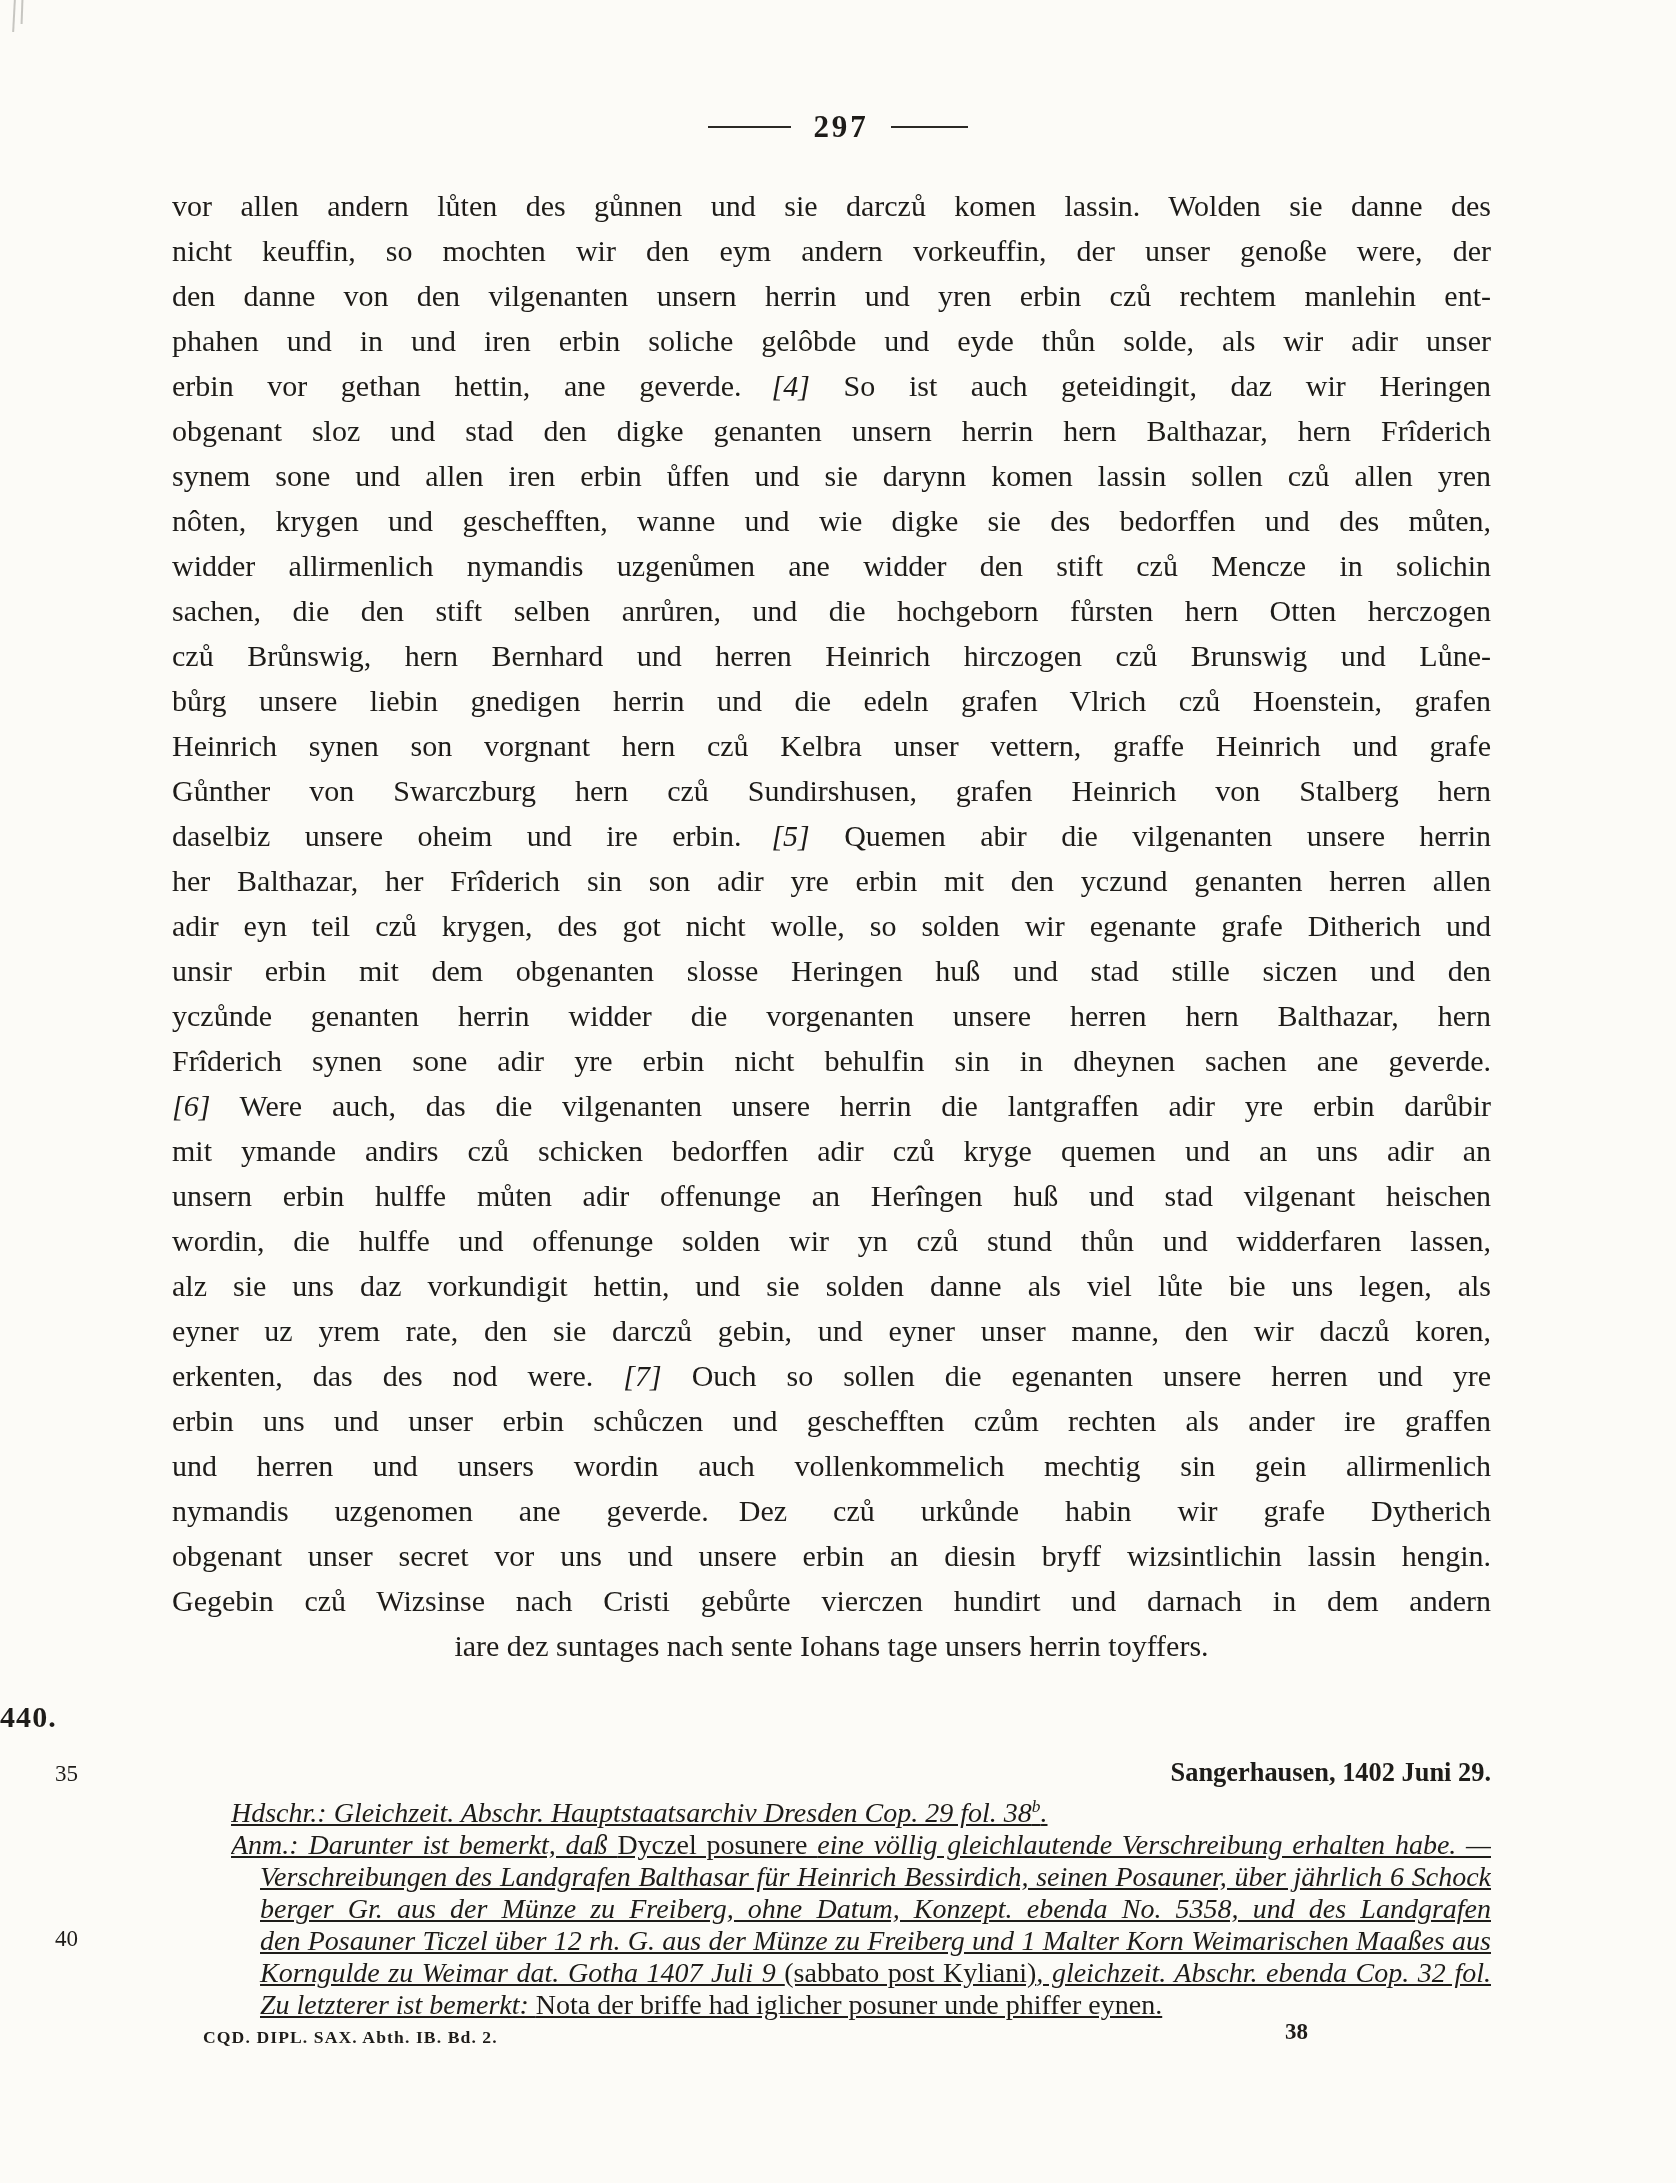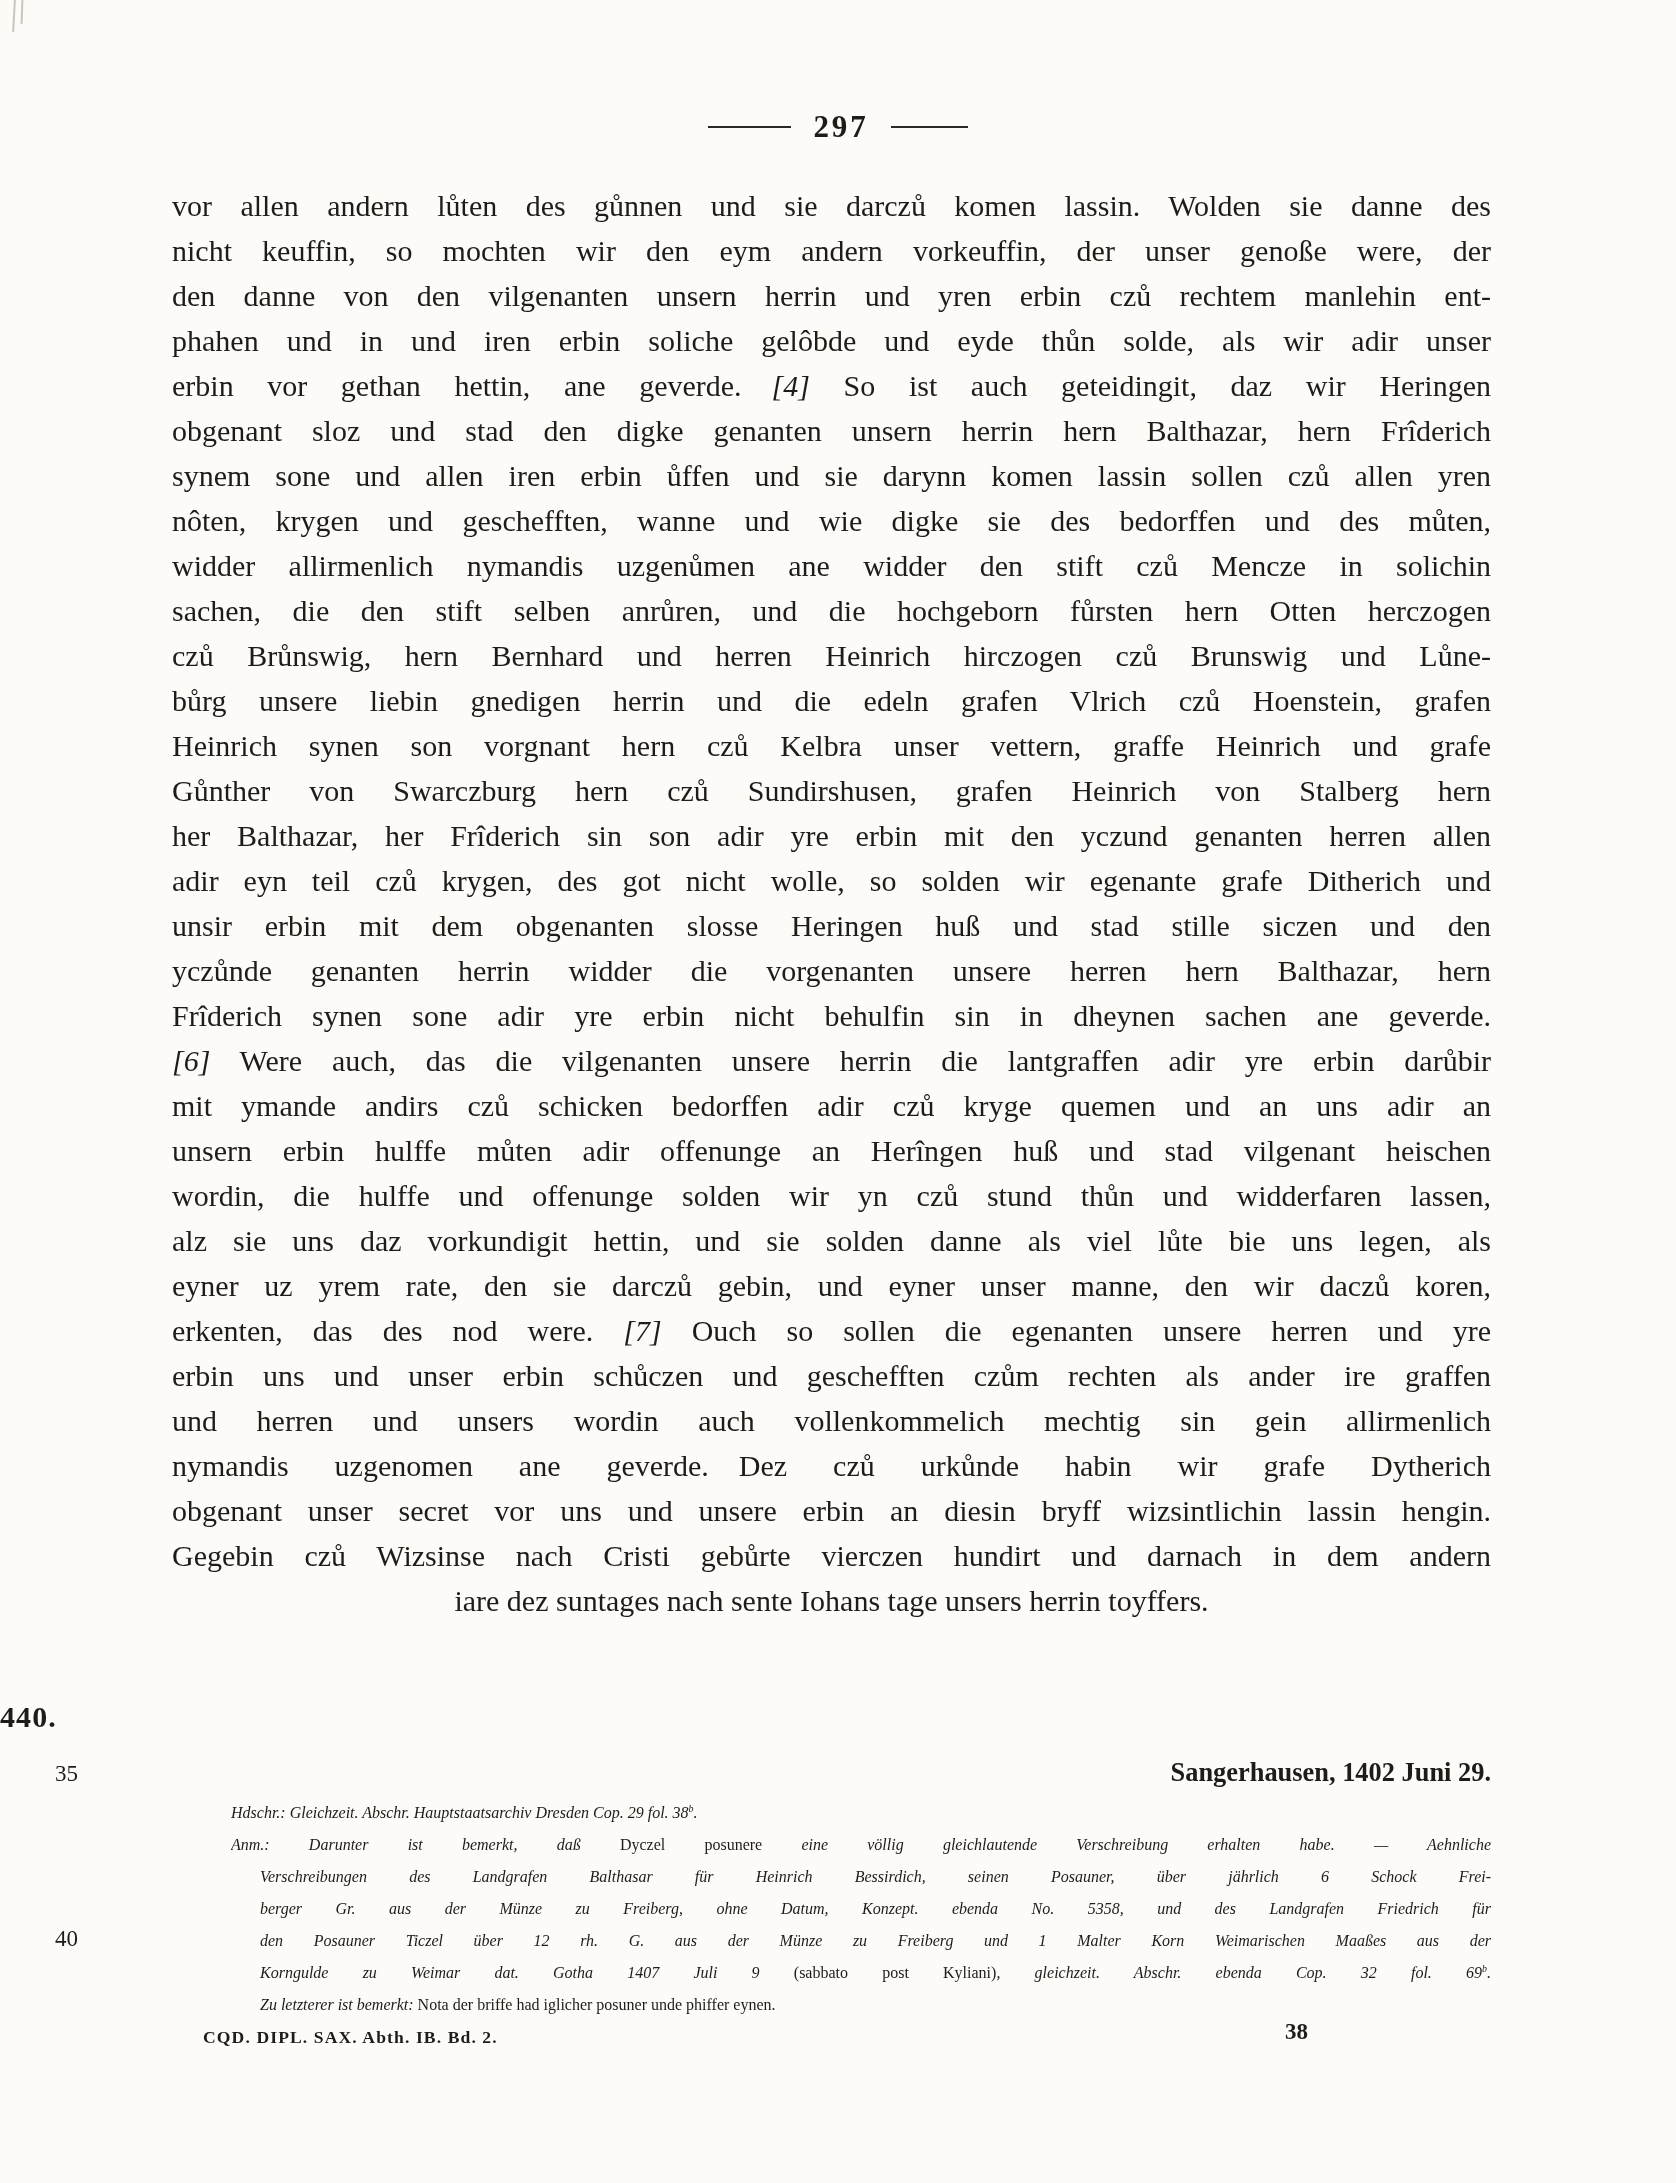--- a/index.html
+++ b/index.html
@@ -39,21 +39,21 @@
   .date-row { position:absolute; top:1755px; left:172px; width:1319px; text-align:right; height:34px; line-height:34px; }
   .date { font-weight:bold; font-size:26.4px; }
 
   .m35, .m40 { position:absolute; left:55px; font-size:23px; }
   .m35 { top:1761px; }
   .m40 { top:1926px; }
 
   .notes { position:absolute; left:231px; top:1797px; width:1260px; }
   .note-line {
     position:relative; height:32px; line-height:32px;
-    font-size:16px; overflow:hidden; text-align:left;
+    font-size:28px; overflow:hidden; text-align:left;text-decoration:underline;
   }
   .note-line.j { text-align:justify; text-align-last:justify; }
   .note-line.ind { padding-left:29px; }
 
   .it { font-style:italic; }
   .sup { vertical-align:super; font-size:62%; line-height:0; }
 
   .footer-left {
     position:absolute; left:203px; top:2027px;
     font-size:17.6px; font-weight:bold; letter-spacing:1.1px;
@@ -85,20 +85,21 @@
       <div class="line j"><span>erbin vor gethan hettin, ane geverde. </span><span class="it">[4]</span><span> So ist auch geteidingit, daz wir Heringen</span></div>
       <div class="line j"><span>obgenant sloz und stad den digke genanten unsern herrin hern Balthazar, hern Frîderich</span></div>
       <div class="line j"><span>synem sone und allen iren erbin ůffen und sie darynn komen lassin sollen czů allen yren</span></div>
       <div class="line j"><span>nôten, krygen und geschefften, wanne und wie digke sie des bedorffen und des můten,</span></div>
       <div class="line j"><span>widder allirmenlich nymandis uzgenůmen ane widder den stift czů Mencze in solichin</span></div>
       <div class="line j"><span>sachen, die den stift selben anrůren, und die hochgeborn fůrsten hern Otten herczogen</span></div>
       <div class="line j"><span>czů Brůnswig, hern Bernhard und herren Heinrich hirczogen czů Brunswig und Lůne-</span></div>
       <div class="line j"><span>bůrg unsere liebin gnedigen herrin und die edeln grafen Vlrich czů Hoenstein, grafen</span></div>
       <div class="line j"><span>Heinrich synen son vorgnant hern czů Kelbra unser vettern, graffe Heinrich und grafe</span></div>
       <div class="line j"><span>Gůnther von Swarczburg hern czů Sundirshusen, grafen Heinrich von Stalberg hern</span></div>
+      <div class="line j"><span>daselbiz unsere oheim und ire erbin. </span><span class="it">[5]</span><span> Quemen abir die vilgenanten unsere herrin</span></div>
       <div class="line j"><span>her Balthazar, her Frîderich sin son adir yre erbin mit den yczund genanten herren allen</span></div>
       <div class="line j"><span>adir eyn teil czů krygen, des got nicht wolle, so solden wir egenante grafe Ditherich und</span></div>
       <div class="line j"><span>unsir erbin mit dem obgenanten slosse Heringen huß und stad stille siczen und den</span></div>
       <div class="line j"><span>yczůnde genanten herrin widder die vorgenanten unsere herren hern Balthazar, hern</span></div>
       <div class="line j"><span>Frîderich synen sone adir yre erbin nicht behulfin sin in dheynen sachen ane geverde.</span></div>
       <div class="line j"><span class="it">[6]</span><span> Were auch, das die vilgenanten unsere herrin die lantgraffen adir yre erbin darůbir</span></div>
       <div class="line j"><span>mit ymande andirs czů schicken bedorffen adir czů kryge quemen und an uns adir an</span></div>
       <div class="line j"><span>unsern erbin hulffe můten adir offenunge an Herîngen huß und stad vilgenant heischen</span></div>
       <div class="line j"><span>wordin, die hulffe und offenunge solden wir yn czů stund thůn und widderfaren lassen,</span></div>
       <div class="line j"><span>alz sie uns daz vorkundigit hettin, und sie solden danne als viel lůte bie uns legen, als</span></div>

